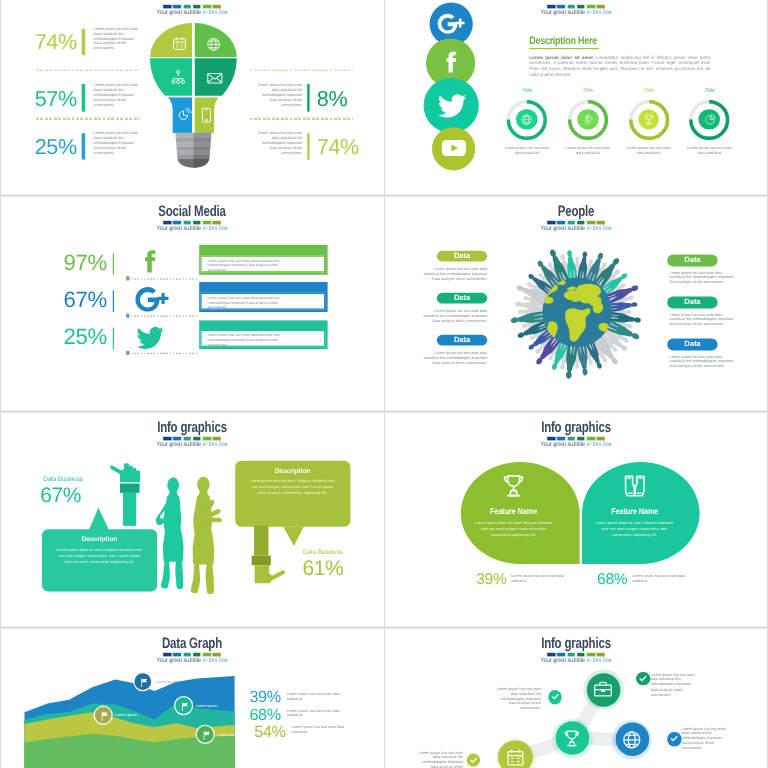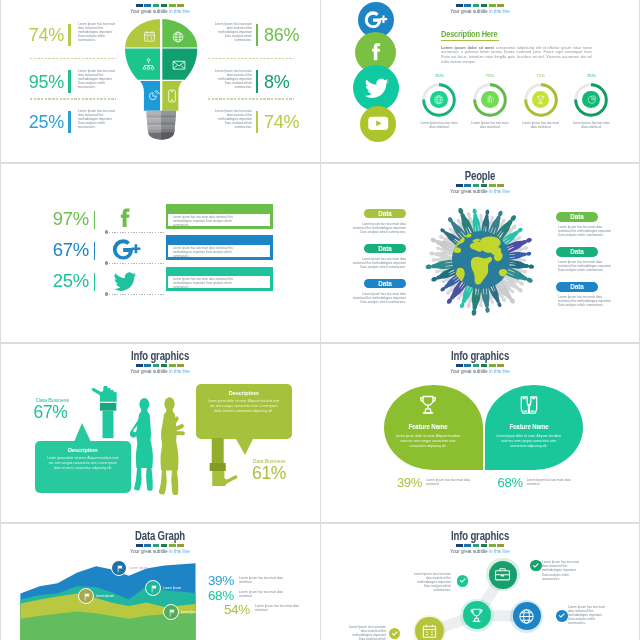--- a/index.html
+++ b/index.html
@@ -126,33 +126,28 @@
           <path d="M10.6 5.4h2.8"></path>
           <circle cx="12" cy="18.1" r=".9"></circle>
         </svg>
       </div>
       <div style="position:absolute;left:0;top:41.7px;width:125px;height:22px">
       <div style="position:absolute;left:14px;top:0;width:50px;text-align:right;font-size:18px;line-height:22px;color:#b5cc47;letter-spacing:-.3px">74%</div>
       <div style="position:absolute;left:68.2px;top:-0.2px;width:2.7px;height:22.3px;background:#b5cc47"></div>
       <div class="tiny" style="position:absolute;left:78px;top:-1.5px;width:40px;">Lorem Ipsum has two main data statistical this methodologies important Data analysis which summarizes.</div>
     </div>
       <div style="position:absolute;left:0;top:88.5px;width:125px;height:22px">
-      <div style="position:absolute;left:14px;top:0;width:50px;text-align:right;font-size:18px;line-height:22px;color:#22c08a;letter-spacing:-.3px">95%</div>
+      <div style="position:absolute;left:14px;top:0;width:50px;text-align:right;font-size:18px;line-height:22px;color:#22c08a;letter-spacing:-.3px">57%</div>
       <div style="position:absolute;left:68.2px;top:-0.2px;width:2.7px;height:22.3px;background:#22c08a"></div>
       <div class="tiny" style="position:absolute;left:78px;top:-1.5px;width:40px;">Lorem Ipsum has two main data statistical this methodologies important Data analysis which summarizes.</div>
     </div>
       <div style="position:absolute;left:0;top:128.7px;width:125px;height:22px">
       <div style="position:absolute;left:14px;top:0;width:50px;text-align:right;font-size:18px;line-height:22px;color:#2c9fd4;letter-spacing:-.3px">25%</div>
       <div style="position:absolute;left:68.2px;top:-0.2px;width:2.7px;height:22.3px;background:#2c9fd4"></div>
       <div class="tiny" style="position:absolute;left:78px;top:-1.5px;width:40px;">Lorem Ipsum has two main data statistical this methodologies important Data analysis which summarizes.</div>
-    </div>
-      <div style="position:absolute;left:0;top:41.7px;width:320px;height:22px">
-      <div class="tiny" style="position:absolute;left:211px;top:-1.5px;width:41px;text-align:right">Lorem Ipsum has two main data statistical this methodologies important Data analysis which summarizes.</div>
-      <div style="position:absolute;left:255.8px;top:-0.2px;width:2.7px;height:22.3px;background:#6cbe4b"></div>
-      <div style="position:absolute;left:264px;top:0;width:50px;text-align:left;font-size:18px;line-height:22px;color:#6cbe4b;letter-spacing:-.3px">86%</div>
     </div>
       <div style="position:absolute;left:0;top:88.5px;width:320px;height:22px">
       <div class="tiny" style="position:absolute;left:211px;top:-1.5px;width:41px;text-align:right">Lorem Ipsum has two main data statistical this methodologies important Data analysis which summarizes.</div>
       <div style="position:absolute;left:255.8px;top:-0.2px;width:2.7px;height:22.3px;background:#12a06a"></div>
       <div style="position:absolute;left:264px;top:0;width:50px;text-align:left;font-size:18px;line-height:22px;color:#12a06a;letter-spacing:-.3px">8%</div>
     </div>
       <div style="position:absolute;left:0;top:128.7px;width:320px;height:22px">
       <div class="tiny" style="position:absolute;left:211px;top:-1.5px;width:41px;text-align:right">Lorem Ipsum has two main data statistical this methodologies important Data analysis which summarizes.</div>
       <div style="position:absolute;left:255.8px;top:-0.2px;width:2.7px;height:22.3px;background:#b5cc47"></div>
       <div style="position:absolute;left:264px;top:0;width:50px;text-align:left;font-size:18px;line-height:22px;color:#b5cc47;letter-spacing:-.3px">74%</div>
@@ -268,20 +263,32 @@
           <svg width="11.5" height="11.5" viewBox="0 0 24 24" fill="none" stroke="rgba(255,255,255,.8)" stroke-width="1.3">
             <path d="M12 4.4a7.6 7.6 0 107.6 7.6H12z"></path>
             <path d="M14.6 3.2a6.6 6.6 0 016.2 6.2h-6.2z"></path>
           </svg>
         </div>
       </div>
       <div style="position:absolute;left:257.3px;top:91.1px;width:28px;text-align:center;font-size:4.3px;color:#0f9d63">75%</div>
       <div class="tiny" style="position:absolute;left:250.3px;top:139.1px;width:42px;text-align:center">Lorem Ipsum has two main data statistical</div>
     </div>
     <div class="cell" style="left: 0px; top: 180px;">
+      <div class="stitle" style="top:8px">
+     <div class="t" style="height:12.6px;">Social Media</div>
+     <div class="bars">
+          <i style="background:#16447a"></i>
+          <i style="background:#1b74ab"></i>
+          <i style="background:#2aa17e"></i>
+          <i style="background:#1d7a4a"></i>
+          <i style="background:#7fae3c"></i>
+          <i style="background:#9a9a3a"></i>
+        </div>
+     <div class="sub"><b>Your great subtitle</b> <s>in this line</s></div>
+   </div>
       <div style="position:absolute;left:0;top:44px;width:320px;height:26px">
       <div style="position:absolute;left:30px;top:0px;width:59px;text-align:right;font-size:18.5px;line-height:26px;color:#6cbe4b;letter-spacing:-.3px">97%</div>
       <div style="position:absolute;left:93.5px;top:5px;width:1.8px;height:18px;background:#6cbe4b"></div>
       <div style="position:absolute;left:110px;top:-2px">
           <svg width="30" height="30" viewBox="0 0 24 24">
             <path fill="#6cbe4b" d="M15.6 8.3h-2.4V6.9c0-.62.41-.77.7-.77h1.66V3.6l-2.29-.01c-2.54 0-3.12 1.9-3.12 3.12V8.3H8.68v2.62h1.47V18.4h3.07v-7.48h2.09l.29-2.62z"></path>
           </svg>
         </div>
       <div style="position:absolute;left:108.7px;top:25.7px;width:56.4px;height:1px;background:repeating-linear-gradient(to right,#aeb6bd 0 1.3px,transparent 1.3px 2.7px)"></div>
       <div style="position:absolute;left:104.5px;top:24.2px;width:3.4px;height:3.4px;border-radius:50%;background:#8d969e"></div>
@@ -686,21 +693,21 @@
       </div>
       <div style="position:absolute;left:180.9px;top:88px;font-size:3.1px;color:#ffffff;">Lorem Ipsum</div>
       <div style="position:absolute;left:0;top:52.4px;width:320px;height:14px">
       <div style="position:absolute;left:203px;top:0;width:31px;text-align:right;font-size:13.5px;line-height:14px;color:#2c9fd4;letter-spacing:-.3px">39%</div>
       <div class="tiny" style="position:absolute;left:239px;top:1.5px;width:48px">Lorem Ipsum has two main data statistical</div>
     </div>
       <div style="position:absolute;left:0;top:66.6px;width:320px;height:14px">
       <div style="position:absolute;left:203px;top:0;width:31px;text-align:right;font-size:13.5px;line-height:14px;color:#1fc29a;letter-spacing:-.3px">68%</div>
       <div class="tiny" style="position:absolute;left:239px;top:1.5px;width:48px">Lorem Ipsum has two main data statistical</div>
     </div>
-      <div style="position:absolute;left:16px;top:80.8px;width:320px;height:14px">
+      <div style="position:absolute;left:4px;top:80.8px;width:320px;height:14px">
       <div style="position:absolute;left:203px;top:0;width:31px;text-align:right;font-size:13.5px;line-height:14px;color:#a9c23f;letter-spacing:-.3px">54%</div>
       <div class="tiny" style="position:absolute;left:239px;top:1.5px;width:48px">Lorem Ipsum has two main data statistical</div>
     </div>
     </div>
     <div class="cell" style="left: 320px; top: 540px;">
       <div class="stitle" style="top:8px">
      <div class="t" style="height:12.6px;">Info graphics</div>
      <div class="bars">
           <i style="background:#16447a"></i>
           <i style="background:#1b74ab"></i>

